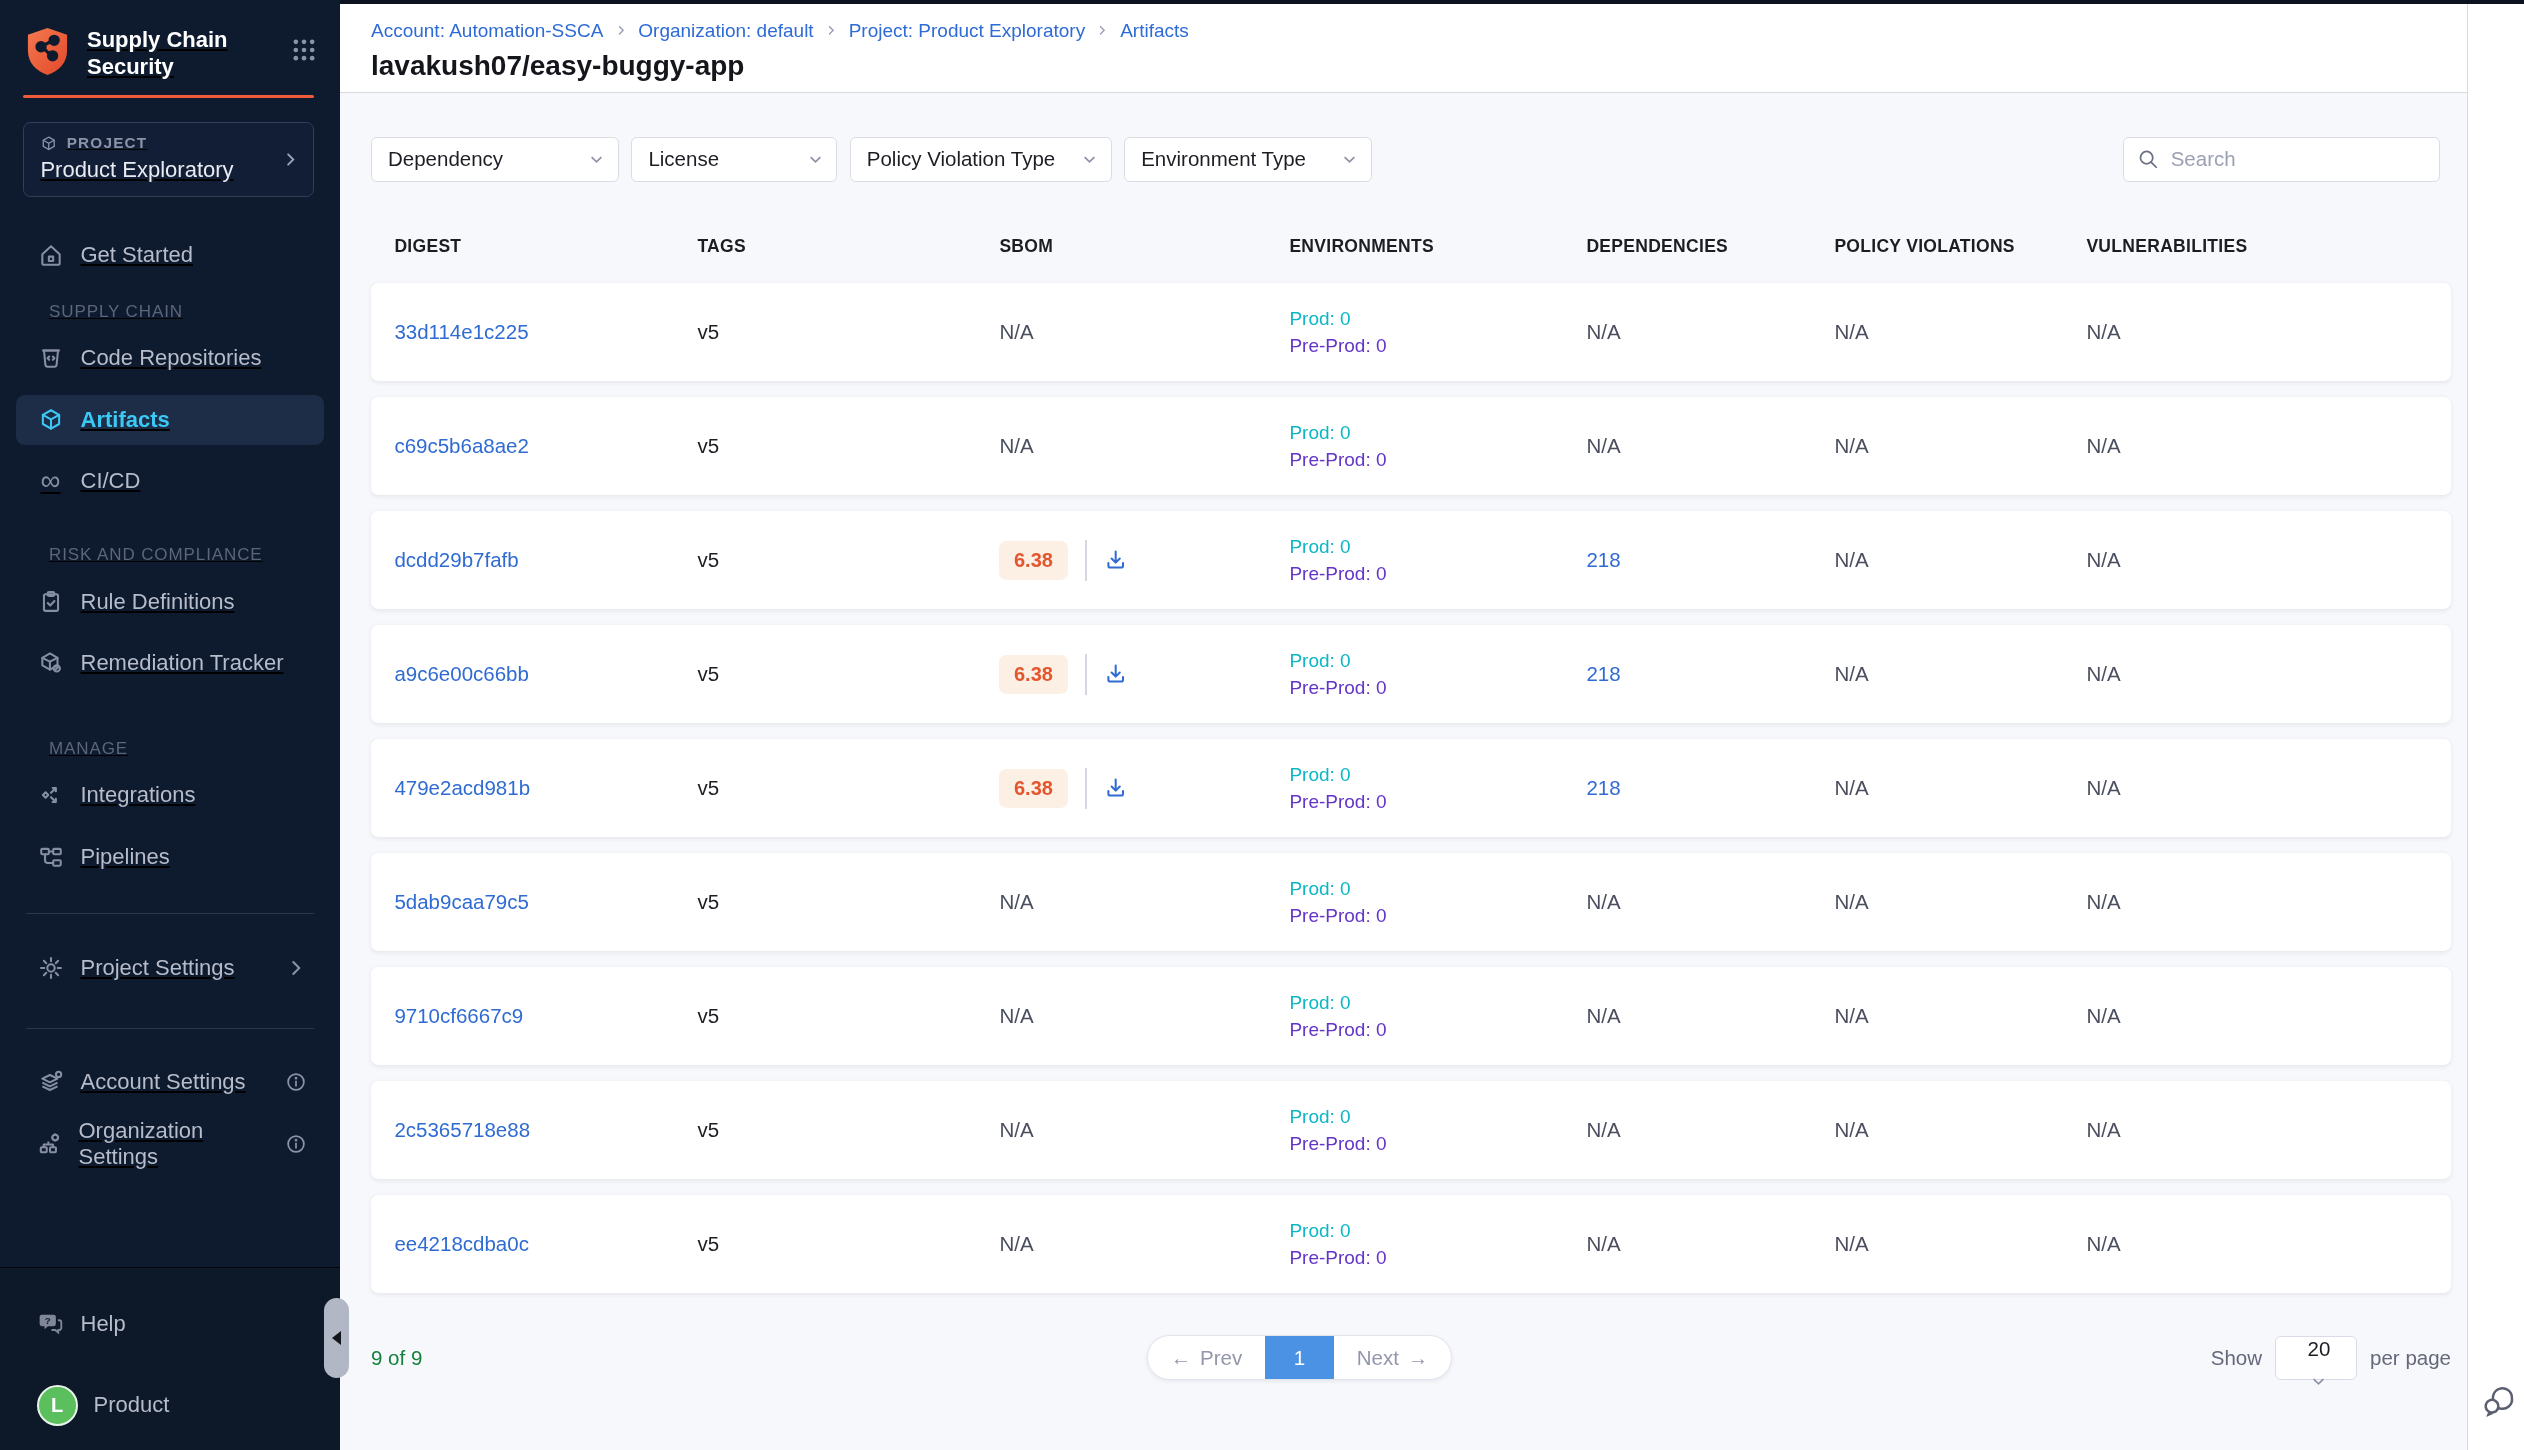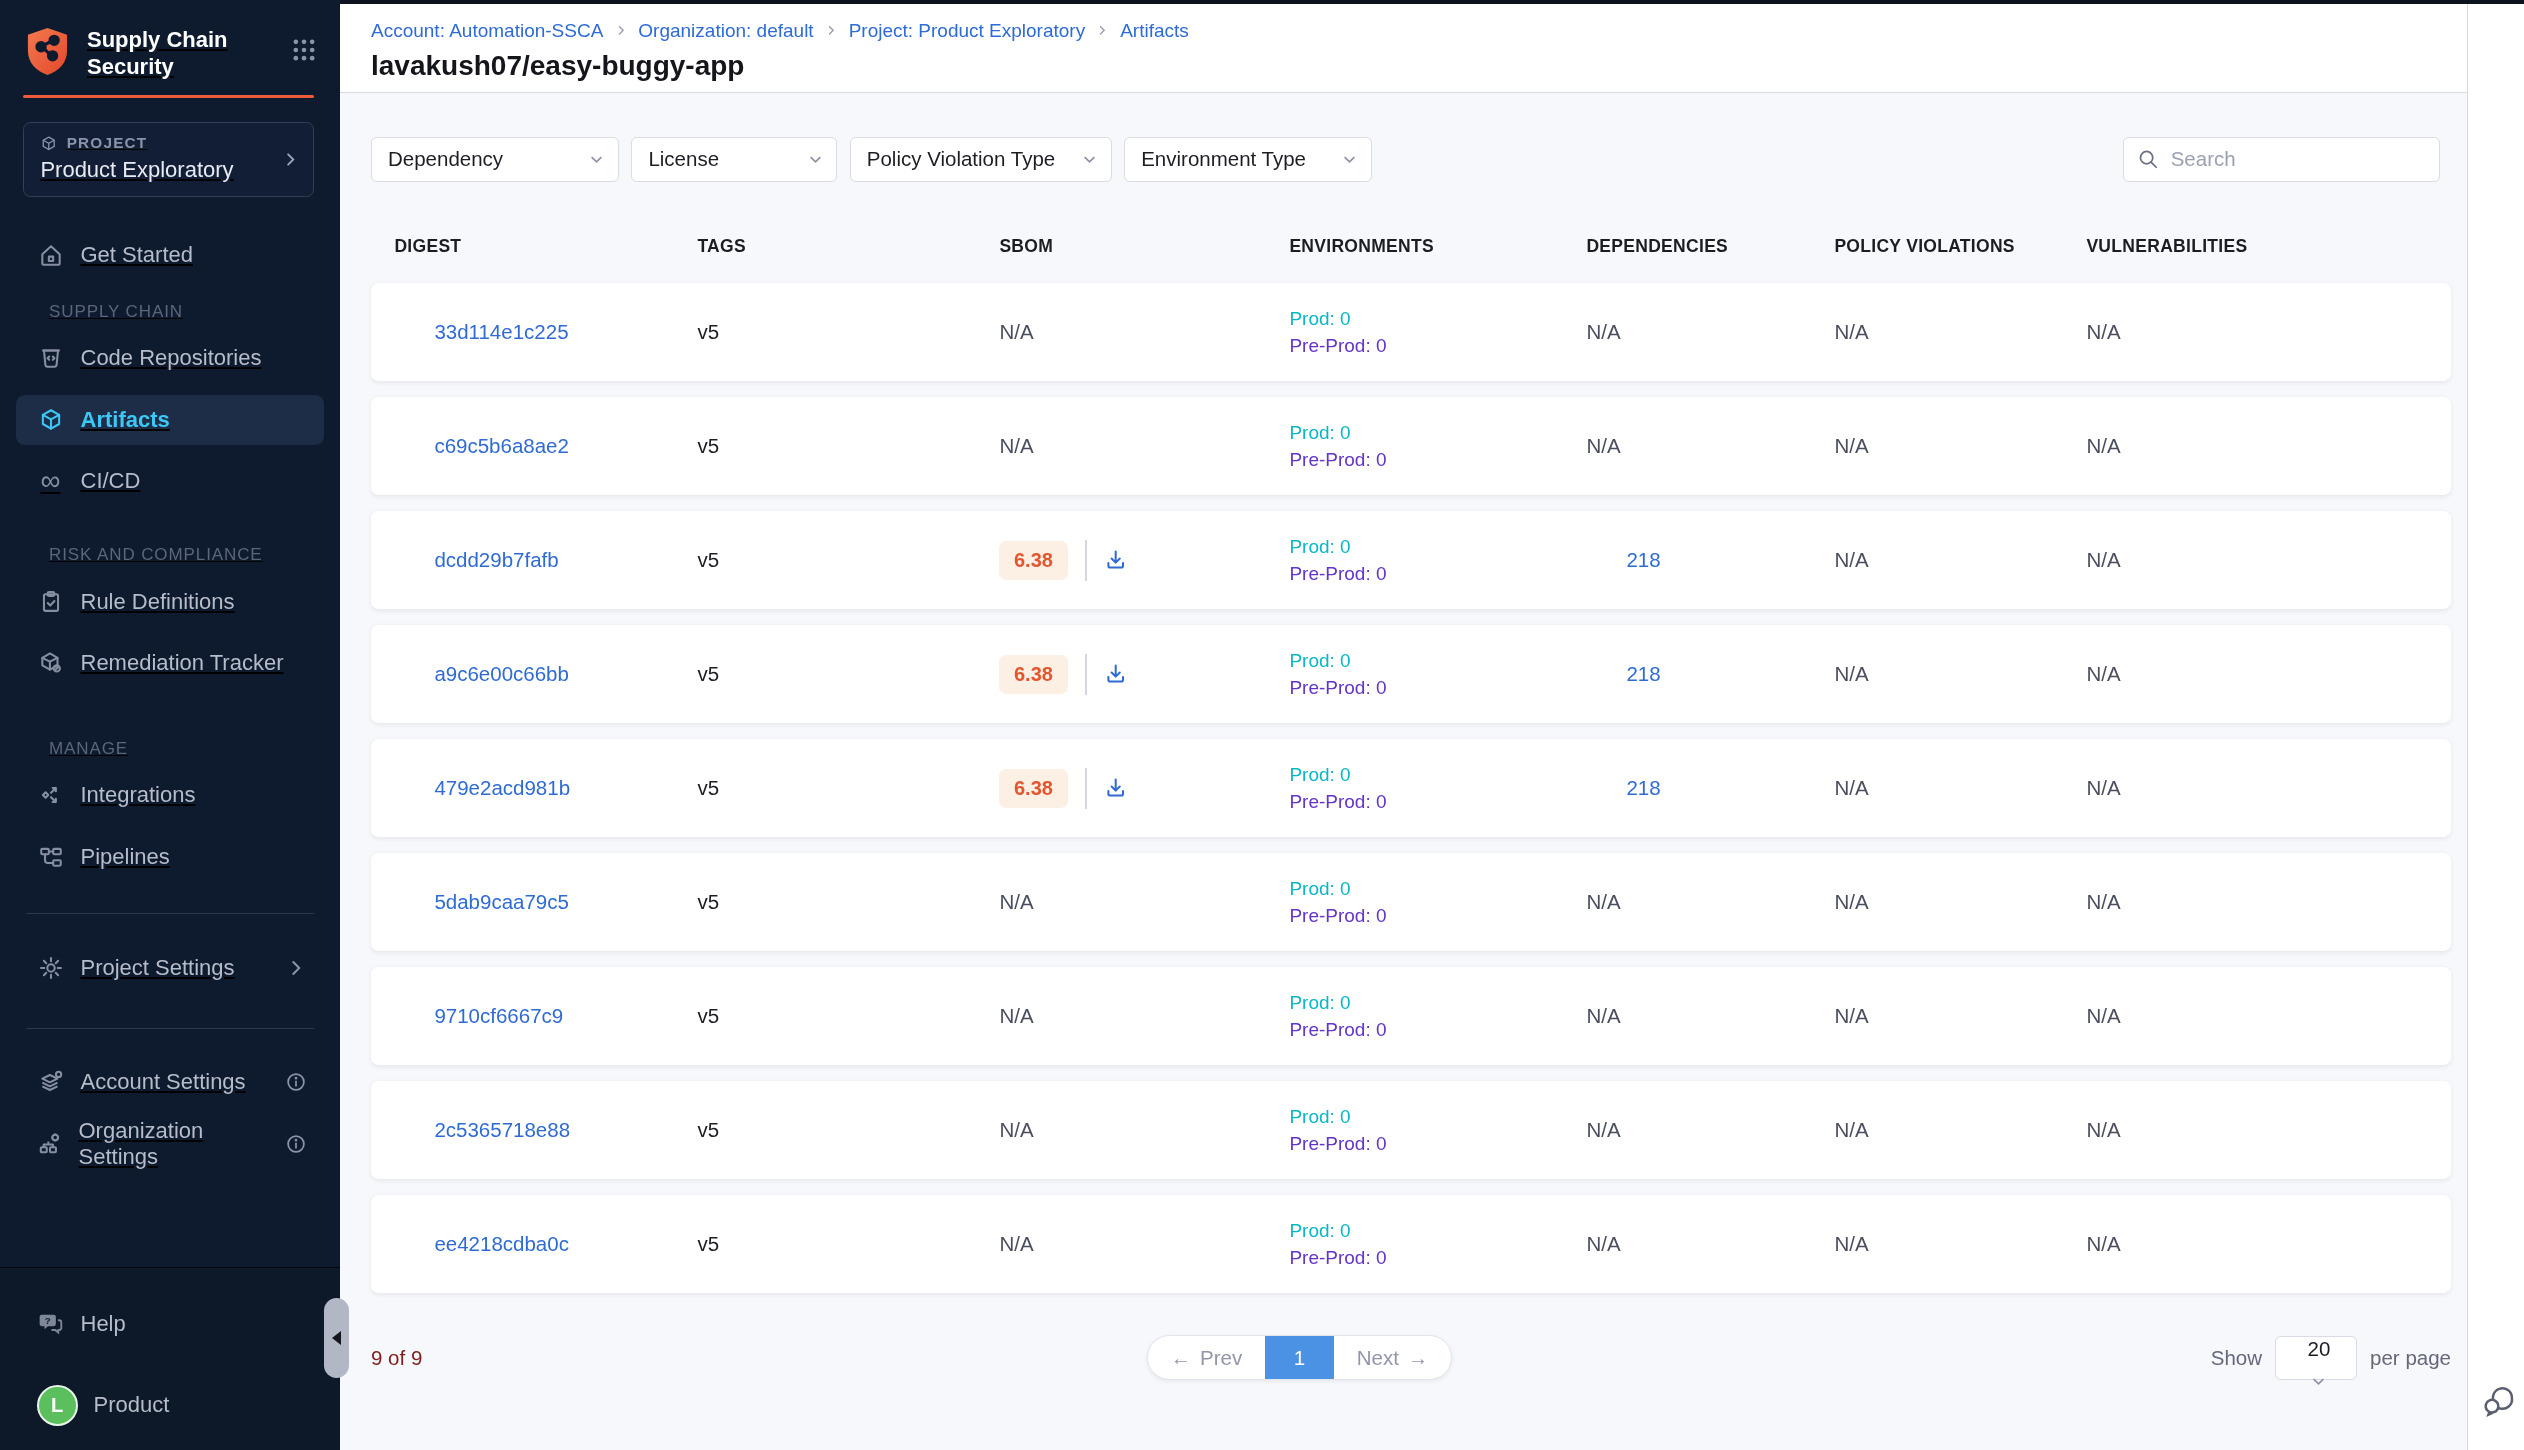--- a/index.html
+++ b/index.html
@@ -74,34 +74,34 @@
   .searchbox input{border:none;outline:none;font-size:20.5px;color:#1d1e24;flex:1;background:transparent;
     font-family:"Liberation Sans","DejaVu Sans",sans-serif;}
   .searchbox input::placeholder{color:#9ba1b3;}
 
   .tgrid{display:grid;grid-template-columns:303px 302px 290px 297px 248px 252px 1fr;align-items:center;}
   .table-header{margin-top:54px;padding-left:23.4px;height:22px;}
   .th{font-size:17.5px;font-weight:700;color:#1c1d23;letter-spacing:0.3px;}
   #rows-root{margin-top:25.6px;}
   .row-card{height:98px;padding-left:23.4px;background:#fff;border-radius:7.3px;margin-bottom:16px;
     box-shadow:0 1.5px 4.4px rgba(40,41,61,.08);}
-  .digest-link,.dep-link{font-size:20.5px;color:var(--c-link);text-decoration:none;cursor:pointer;margin-left:40px;}
+  .digest-link,.dep-link{font-size:20.5px;color:var(--c-link);text-decoration:none;cursor:pointer;}
   .tag-val{font-size:20.5px;color:#1d1e24;}
   .na{font-size:20.5px;color:#4b4e5e;}
   .env-prod{color:var(--c-prod);font-size:19px;line-height:27px;}
   .env-pre{color:var(--c-preprod);font-size:19px;line-height:27px;}
   .sbom-wrap{display:flex;align-items:center;}
   .sbom-badge{background:var(--c-badge-bg);color:var(--c-badge-t);font-weight:700;font-size:20px;
     padding:8px 14.6px;border-radius:7.3px;}
   .sbom-div{width:1.5px;height:41px;background:#d5d7e0;margin:0 17.5px;}
   .dl-btn{width:25px;height:25px;color:var(--c-link);background:none;border:none;cursor:pointer;display:flex;padding:0;}
   .dl-btn svg{width:23.4px;height:23.4px;}
 
   .pagination-row{position:relative;height:45px;margin-top:42px;display:flex;align-items:center;}
-  .page-summary{font-size:20.5px;color:#7f1d1d;}
+  .page-summary{font-size:20.5px;color:#15803d;}
   .pager-pill{position:absolute;left:776px;top:0;height:45px;display:flex;border-radius:22.6px;overflow:hidden;
     background:#fff;border:0.7px solid #e3e5ee;box-shadow:0 1.5px 4.4px rgba(40,41,61,.08);}
   .pager-btn{min-width:117px;padding:0 22px;font-size:20.5px;color:#9296aa;display:flex;align-items:center;
     justify-content:center;gap:8.8px;background:none;border:none;cursor:pointer;
     font-family:"Liberation Sans","DejaVu Sans",sans-serif;}
   .pager-current{width:69px;background:var(--c-page);color:#fff;font-size:20.5px;display:flex;align-items:center;
     justify-content:center;border:none;cursor:pointer;font-family:"Liberation Sans","DejaVu Sans",sans-serif;}
   .page-size{margin-left:auto;display:flex;align-items:center;gap:13px;font-size:20.5px;color:#64687a;}
   .size-select{height:44px;min-width:82px;border:0.7px solid #d9dbe5;border-radius:5.8px;background:#fff;display:flex;
     align-items:center;gap:11.7px;padding:0 10.2px 0 16px;color:#1d1e24;cursor:pointer;flex-direction:column;}

